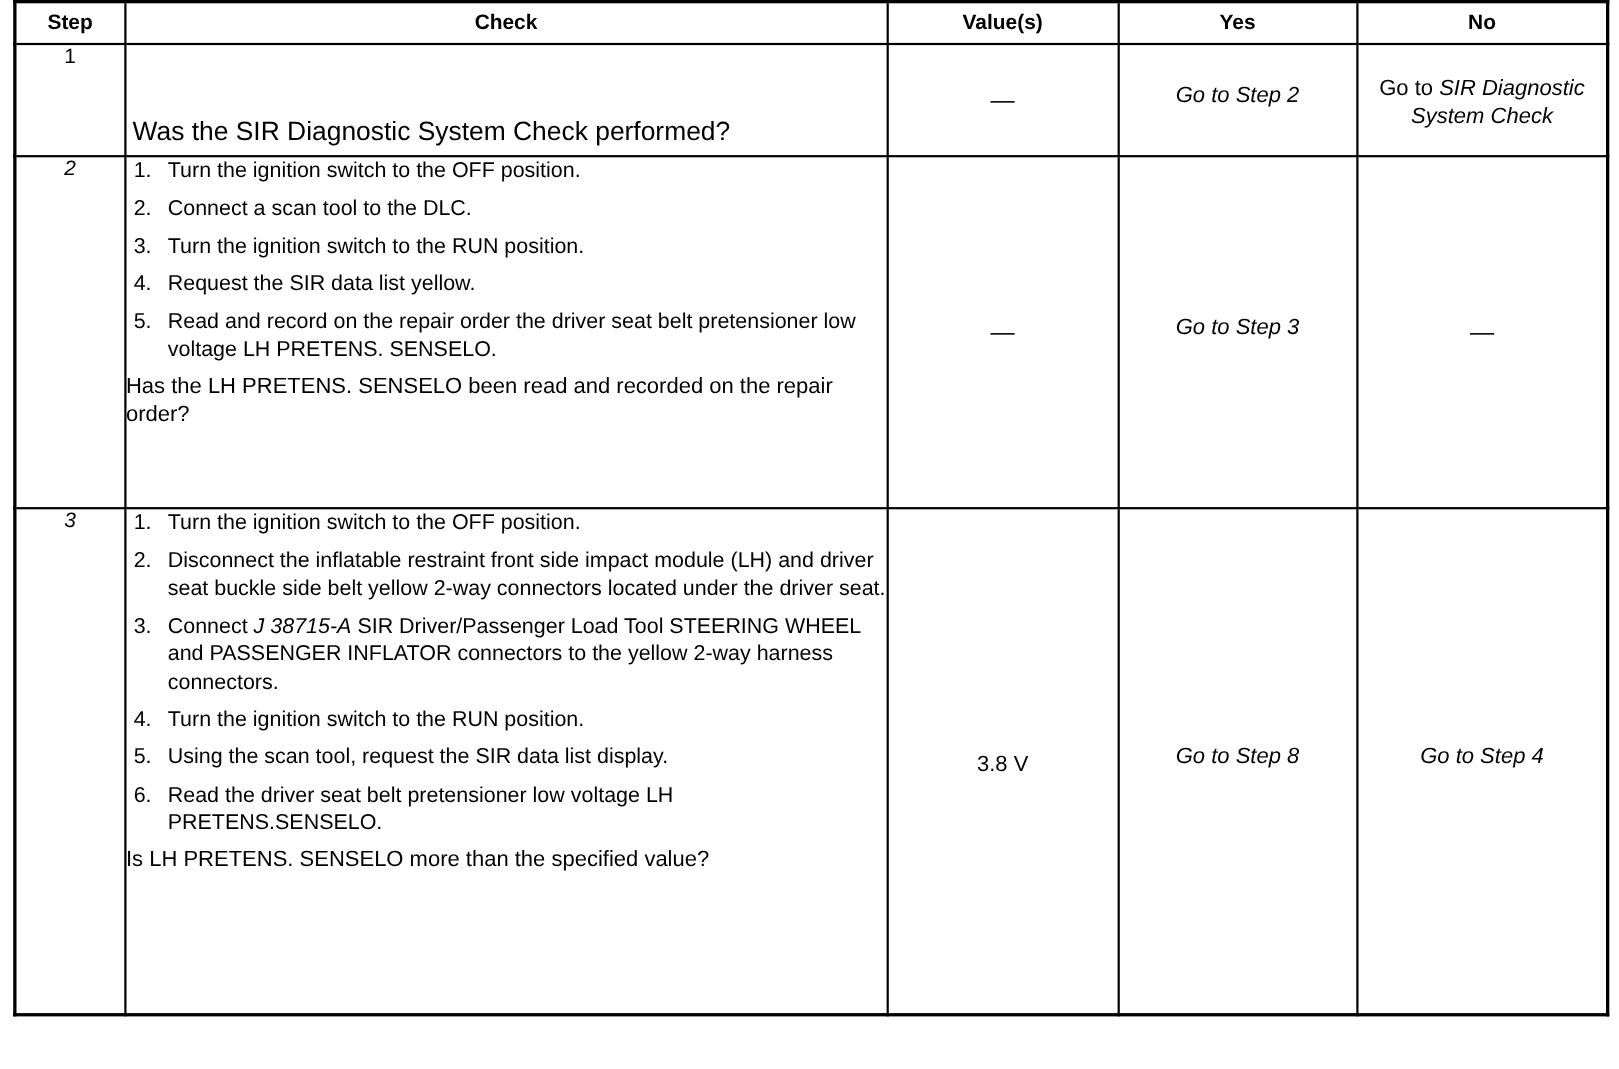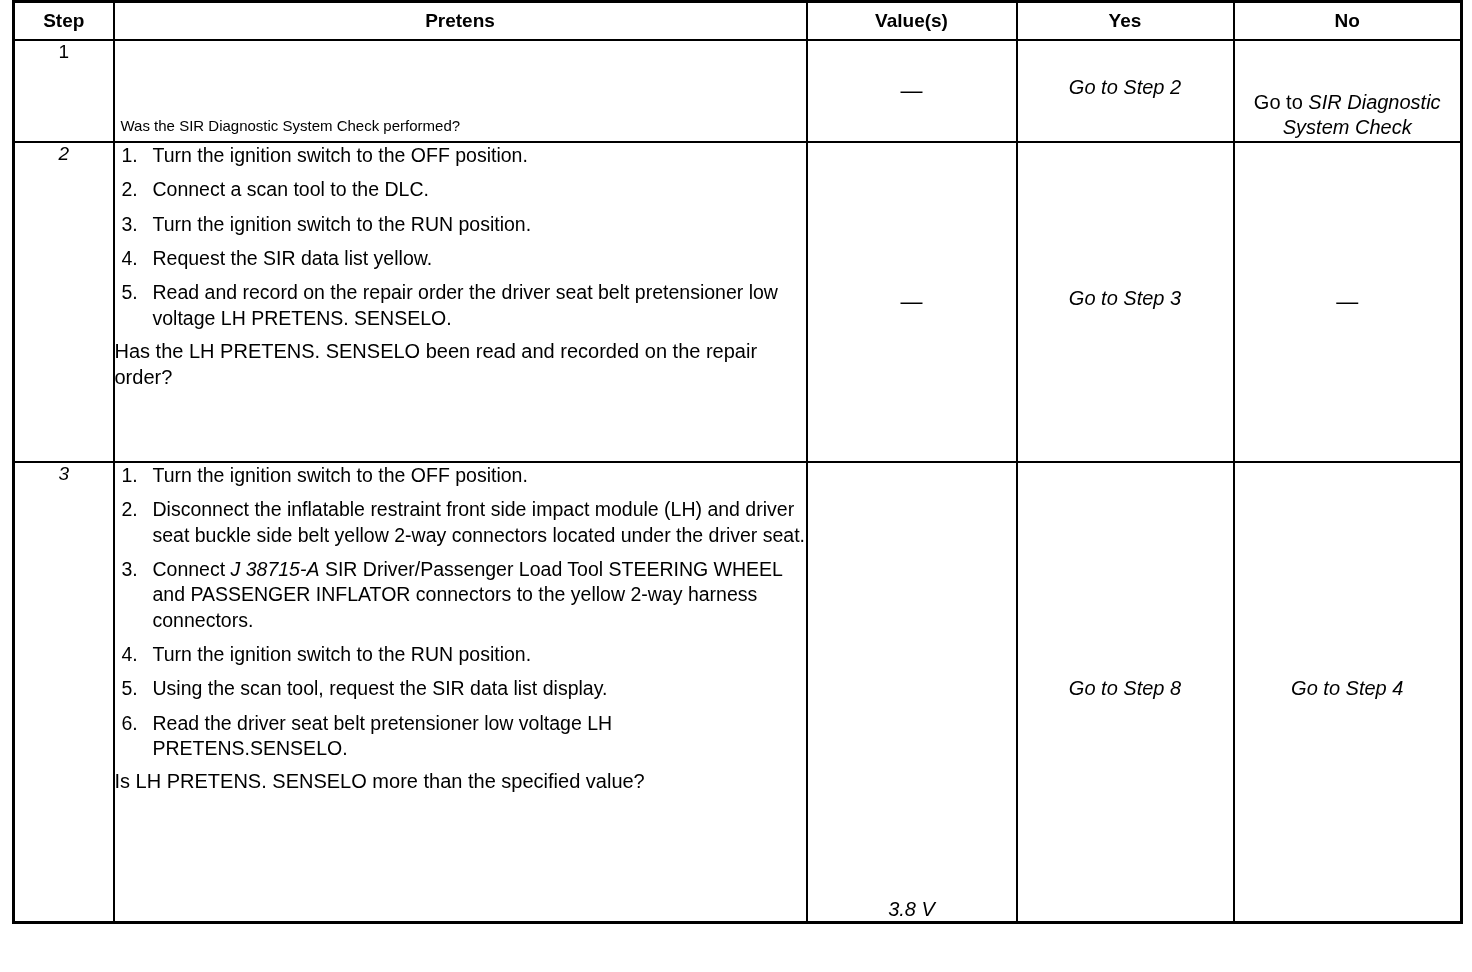--- a/index.html
+++ b/index.html
@@ -119,43 +119,43 @@
     margin: 0;
     padding: 0;
   }
   .q-after { margin-top: 7px; }
 
   
   .r1-question {
     position: absolute;
     left: 6px;
     bottom: 6px;
-    font-size: 15px;
+    font-size: 24px;
     line-height: 1.3;
   }
 
   
   td.val-cell,
   td.yn-cell {
     text-align: center;
   }
   .cell-flex {
     display: flex;
     justify-content: center;
     height: 100%;
   }
   .cell-flex.v-mid    { align-items: center; }
-  .cell-flex.v-top    { align-items: flex-end; padding-top: 6px; box-sizing: border-box; }
+  .cell-flex.v-top    { align-items: center; padding-top: 6px; box-sizing: border-box; }
   .cell-flex.v-bottom { align-items: center; padding-bottom: 6px; box-sizing: border-box; }
 
   .dash {
     font-size: 22px;
     line-height: 1;
   }
-  .plain-val { font-size: 20px; font-style: italic; }
+  .plain-val { font-size: 20px; }
 
   .goto {
     font-size: 20px;
     line-height: 1.28;
     text-align: center;
     white-space: nowrap;
   }
   .goto em,
   .ital { font-style: italic; }
   .goto.multi { white-space: normal; }
@@ -177,21 +177,21 @@
         <col class="c-step">
           <col class="c-action">
           <col class="c-value">
           <col class="c-yes">
           <col class="c-no">
       </colgroup>
 
       <thead>
         <tr>
           <th>Step</th>
-          <th>Pretens</th>
+          <th>Check</th>
           <th>Value(s)</th>
           <th>Yes</th>
           <th>No</th>
         </tr>
       </thead>
 
       <tbody>
 
         <tr class="row-1">
           <td class="step-cell">

